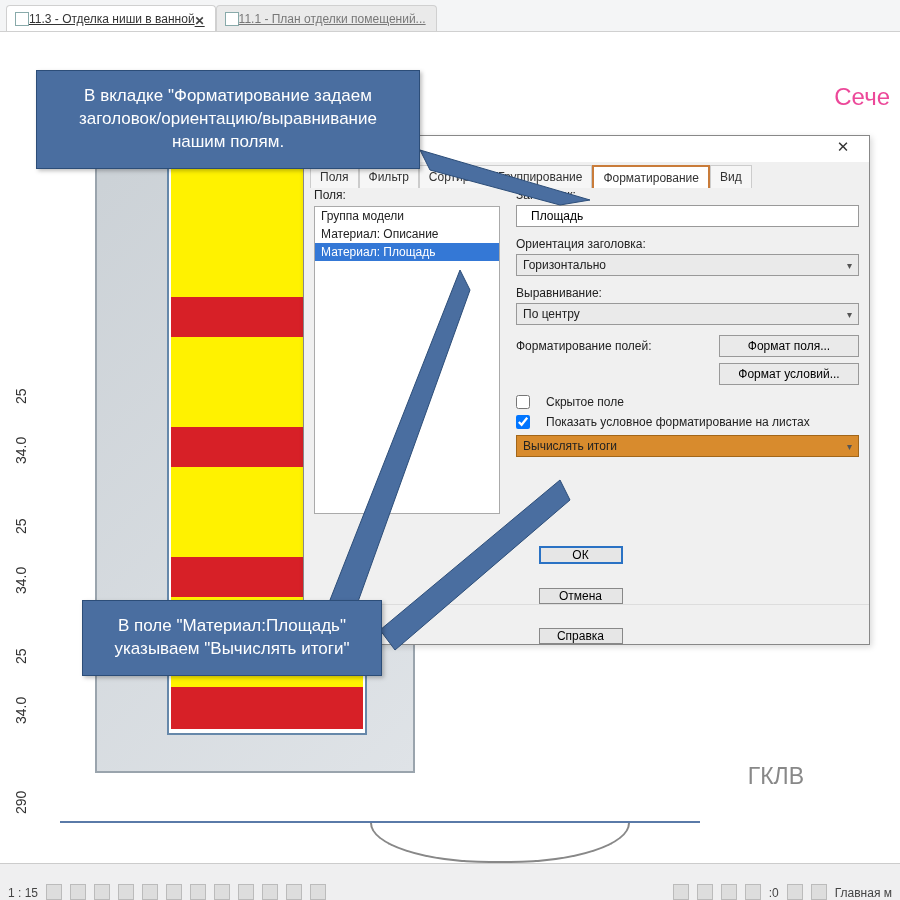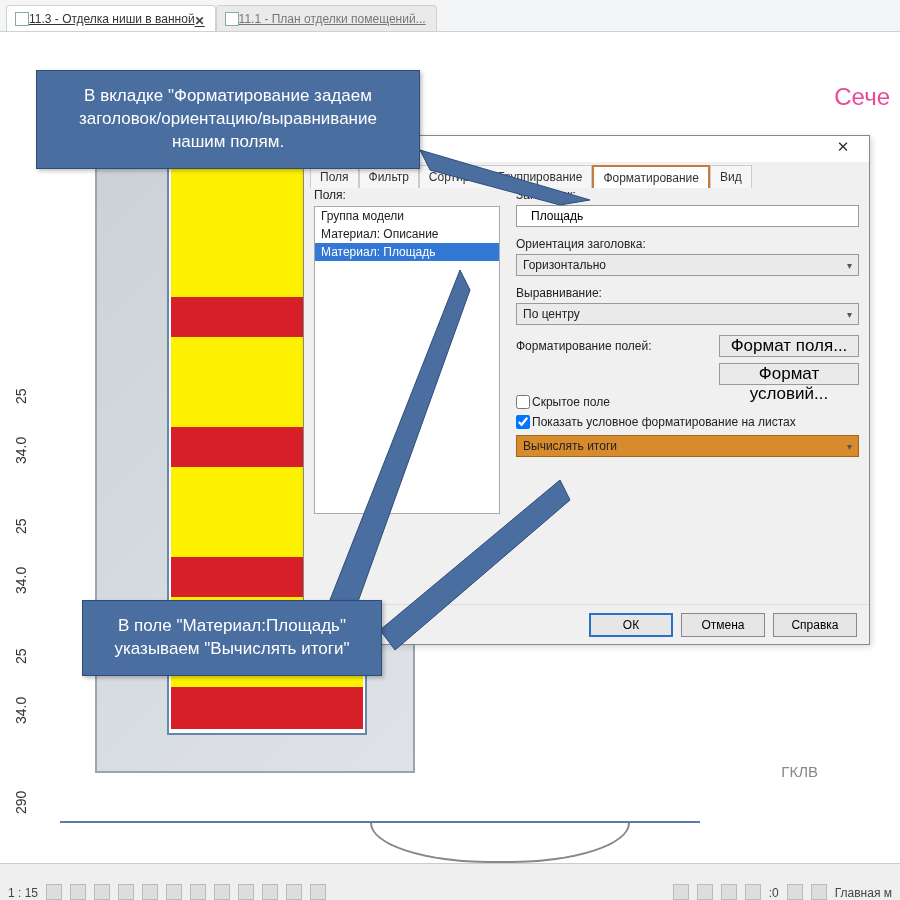--- a/index.html
+++ b/index.html
@@ -10,21 +10,21 @@
   .tabbar .tab { display: flex; align-items: center; gap: 0; padding: 5px 10px 5px 8px; height: 26px; font-size: 12px; color: #333; background: #fff; border: 1px solid #d0d0d0; border-bottom: none; border-radius: 4px 4px 0 0; text-decoration: underline; }
   .tabbar .tab.inactive { background: #eaeaea; color: #777; }
   .tabbar .tab .ico { width: 14px; height: 14px; background:#fff; border:1px solid #8aa; }
   .tabbar .tab .close { width:10px; height:10px; font-weight:bold; color:#444; }
 
   
   .canvas { position: absolute; top: 33px; left: 0; right: 0; bottom: 37px; background: #fff; }
   .rule-vert { position:absolute; left:0; top:0; bottom:0; width:55px; }
   .rule-vert .dim { position:absolute; left:8px; width:26px; transform:rotate(-90deg); font-size:14px; color:#333; }
   .seche { position:absolute; right:10px; top:50px; font-size:24px; color:#ec4899; }
-  .gklv { position:absolute; right:82px; top:730px; font-size:15px; color:#888; }
+  .gklv { position:absolute; right:96px; top:730px; font-size:23px; color:#888; }
 
   
   .wall { position:absolute; left:95px; top:100px; width:320px; height:640px; border:2px solid #9aa4ad; background:linear-gradient(135deg,#cbd1d6,#dfe3e7); }
   .wall .inner { position:absolute; left:70px; top:-40px; width:200px; height:640px; background:#fff; border:2px solid #6688aa; }
   .stripe { position:absolute; left:2px; right:2px; }
   .y { background:#fff200; }
   .r { background:#d72027; }
 
   .floorpipe{ position:absolute; left:60px; bottom:40px; width:640px; height:2px; border-top:2px solid #5a7aa8; }
   .floorpit{ position:absolute; left:370px; bottom:0; width:260px; height:40px; border:2px solid #888; border-top:none; border-radius:0 0 120px 120px/0 0 40px 40px; }
@@ -44,24 +44,24 @@
   .dialog .fieldsbox .row.sel { background:#3478d6; color:#fff; }
   .dialog .right { flex:1; font-size:12px; color:#222; }
   .dialog .right .grp { margin-bottom:10px; }
   .dialog .right label { display:block; margin-bottom:3px; }
   .dialog .right input[type=text]{ width:100%; height:22px; border:1px solid #999; padding:0 14px; font-size:12px; background:#fff; }
   .dialog .right .sel{ width:100%; height:22px; border:1px solid #999; background:#eaeaea; padding:0 6px; font-size:12px; display:flex; align-items:center; justify-content:space-between; }
   .dialog .right .sel.orange{ background:#d88b2d; border:1px solid #a26619; }
   .dialog .right .caret{ font-size:10px; color:#555; }
   .formatrow{ display:flex; align-items:center; gap:12px; }
   .formatrow .txt{ flex:1; }
-  .formatrow .btn{ width:140px; height:22px; border:1px solid #999; background:#eaeaea; font-size:17px; }
-  .cbrow{ display:flex; align-items:flex-start; gap:2px; margin-top:6px; }
+  .formatrow .btn{ width:140px; height:22px; border:1px solid #999; background:#eaeaea; font-size:12px; }
+  .cbrow{ display:flex; align-items:flex-start; gap:16px; margin-top:6px; }
   .cbrow input{ width:14px; height:14px; }
-  .dialog .footer { position:absolute; left:0; right:0; bottom:0; height:40px; display:flex; justify-content:flex-end; align-items:center; gap:8px; padding-right:12px; background:#f0f0f0; border-top:1px solid #ddd; }
+  .dialog .footer { position:absolute; left:0; right:0; bottom:0; height:40px; display:flex; justify-content:flex-end; align-items:center; gap:24px; padding-right:12px; background:#f0f0f0; border-top:1px solid #ddd;flex-direction:column; }
   .dialog .footer .fbtn{ width:84px; height:24px; border:1px solid #888; background:#e6e6e6; font-size:12px; }
   .dialog .footer .fbtn.primary{ border:2px solid #2a72c4; }
 
   
   .callout { position:absolute; background:#4a6ea0; color:#fff; border:1px solid #2c4d78; padding:14px 18px; font-size:17px; line-height:1.35; text-align:center; box-shadow:2px 2px 4px rgba(0,0,0,.25); z-index:30; }
 
   svg.arrows{ position:absolute; inset:0; pointer-events:none; z-index:25; }
 
   
   .status { position:absolute; left:0; right:0; bottom:0; height:37px; background:#efeff0; border-top:1px solid #ccc; display:flex; align-items:flex-end; padding:0 8px; gap:8px; font-size:12px; color:#444; }

